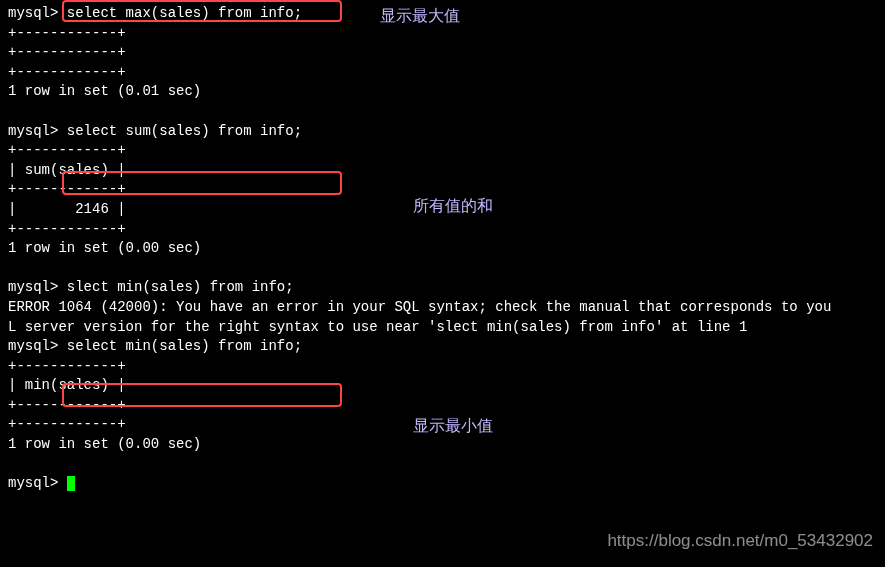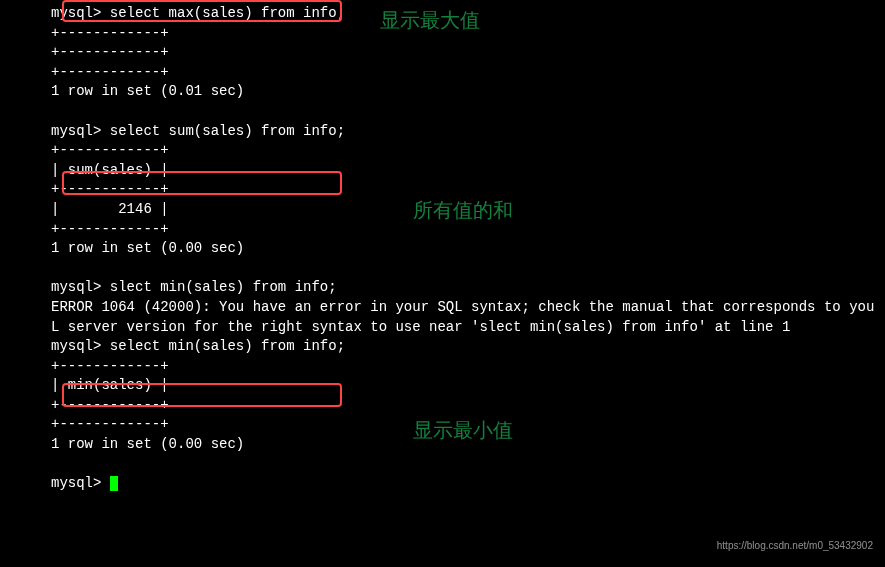--- a/index.html
+++ b/index.html
@@ -15,33 +15,32 @@
       line-height: 1.4;
       width: 885px;
       height: 567px;
       overflow: hidden;
       position: relative;
       padding: 4px 8px;
     }
     .line {
       white-space: pre;
       min-height: 19px;
-      margin-left: 43px;
     }
     .prompt {
       display: inline;
     }
     .cmd {
       display: inline;
     }
     .annotation {
       position: absolute;
-      color: #15803d;
-      font-family: Liberation Serif, serif;
-      font-size: 20px;
+      color: #c4b5fd;
+      font-family: Liberation Mono, monospace;
+      font-size: 16px;
       white-space: nowrap;
     }
     .red-box {
       position: absolute;
       border: 2px solid #f44;
       border-radius: 4px;
       pointer-events: none;
     }
     .cursor {
       display: inline-block;
@@ -49,21 +48,21 @@
       height: 15px;
       background: #0f0;
       vertical-align: middle;
     }
     .watermark {
       position: absolute;
       bottom: 14px;
       right: 12px;
       color: rgba(255,255,255,0.55);
       font-family: sans-serif;
-      font-size: 10px;
+      font-size: 17px;
     }
   </style>
 </head>
 <body>
 
 <div>
   <div class="line"><span class="prompt">mysql&gt; </span><span class="cmd">select max(sales) from info;</span></div>
   <div class="line">+------------+</div>
   <div class="line">+------------+</div>
   <div class="line">+------------+</div>

